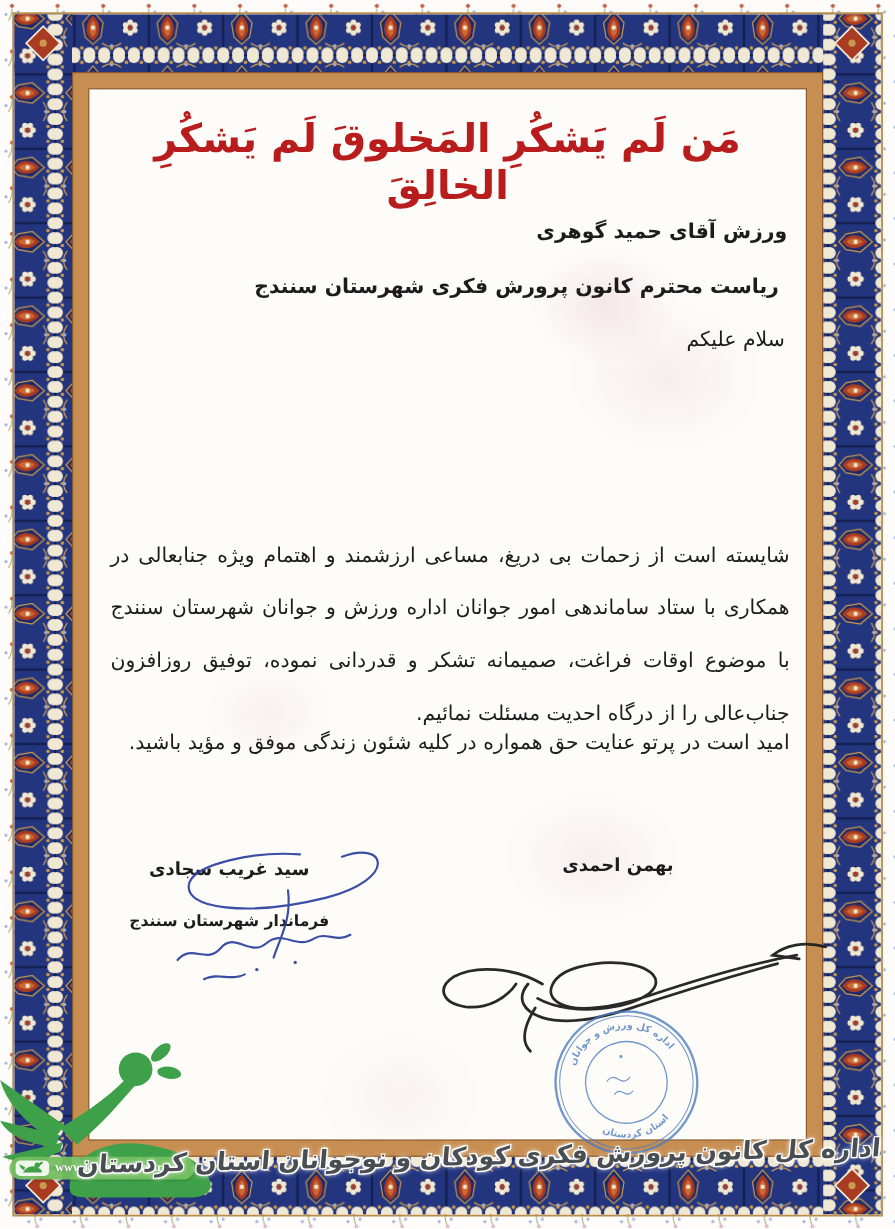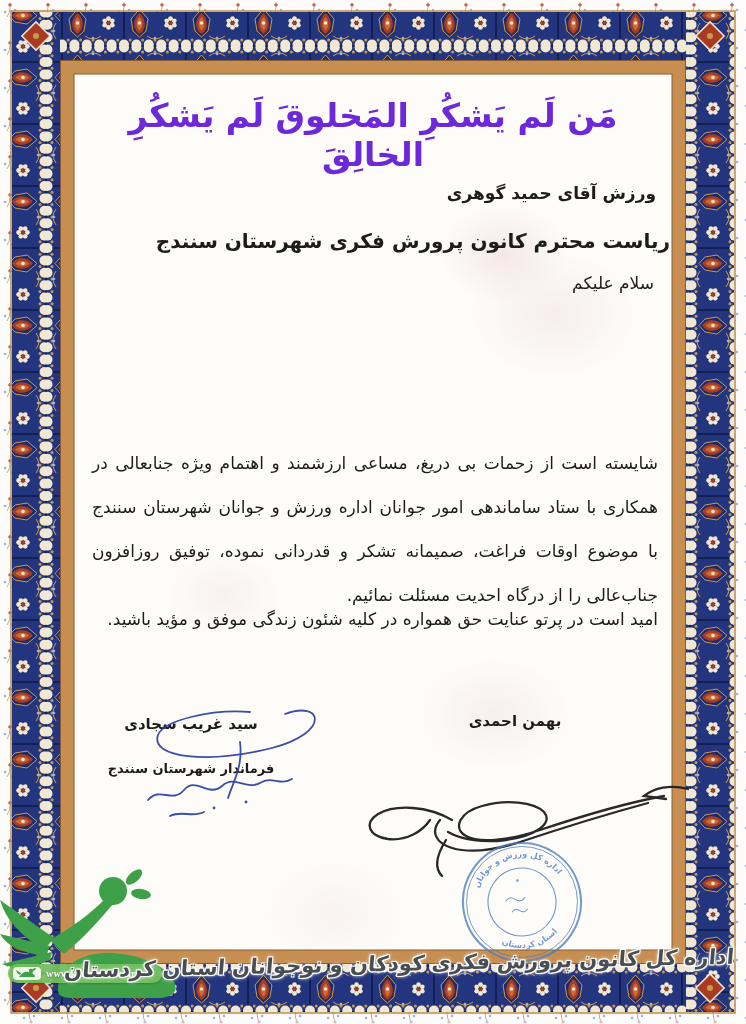--- a/index.html
+++ b/index.html
@@ -16,24 +16,24 @@
       radial-gradient(90px 70px at 430px 180px, rgba(233,205,215,.45), rgba(233,205,215,0) 70%),
       radial-gradient(120px 90px at 480px 240px, rgba(236,214,222,.40), rgba(236,214,222,0) 70%),
       radial-gradient(80px 60px at 150px 520px, rgba(238,218,224,.35), rgba(238,218,224,0) 70%),
       radial-gradient(110px 80px at 420px 640px, rgba(236,212,220,.35), rgba(236,212,220,0) 70%),
       radial-gradient(100px 80px at 260px 840px, rgba(238,220,226,.30), rgba(238,220,226,0) 70%);
     pointer-events:none;
   }
   .content{position:absolute;inset:0;direction:rtl;color:#1c1c1c;}
   .calligraphy{
     position:absolute;top:96px;left:74px;right:74px;text-align:center;
-    font-size:33px;font-weight:bold;color:#6d28d9;letter-spacing:1px;
+    font-size:33px;font-weight:bold;color:#b91c1c;letter-spacing:1px;
   }
   .recipient-name{position:absolute;top:183px;right:90px;font-size:17px;font-weight:bold;}
-  .recipient-title{position:absolute;top:229px;right:76px;font-size:20px;font-weight:bold;}
+  .recipient-title{position:absolute;top:229px;right:97px;font-size:17px;font-weight:bold;}
   .salutation{position:absolute;top:273px;right:92px;font-size:17px;margin-left:24px;}
   .para{
     position:absolute;right:88px;left:92px;margin:0;
     font-size:17px;line-height:44px;text-align:justify;text-align-last:right;
   }
   .para1{top:309px;}
   .para2{top:441px;}
   .para3{top:597px;}
   .sig-block{position:absolute;text-align:center;}
   .sig-right{top:712px;left:358px;width:314px;}

